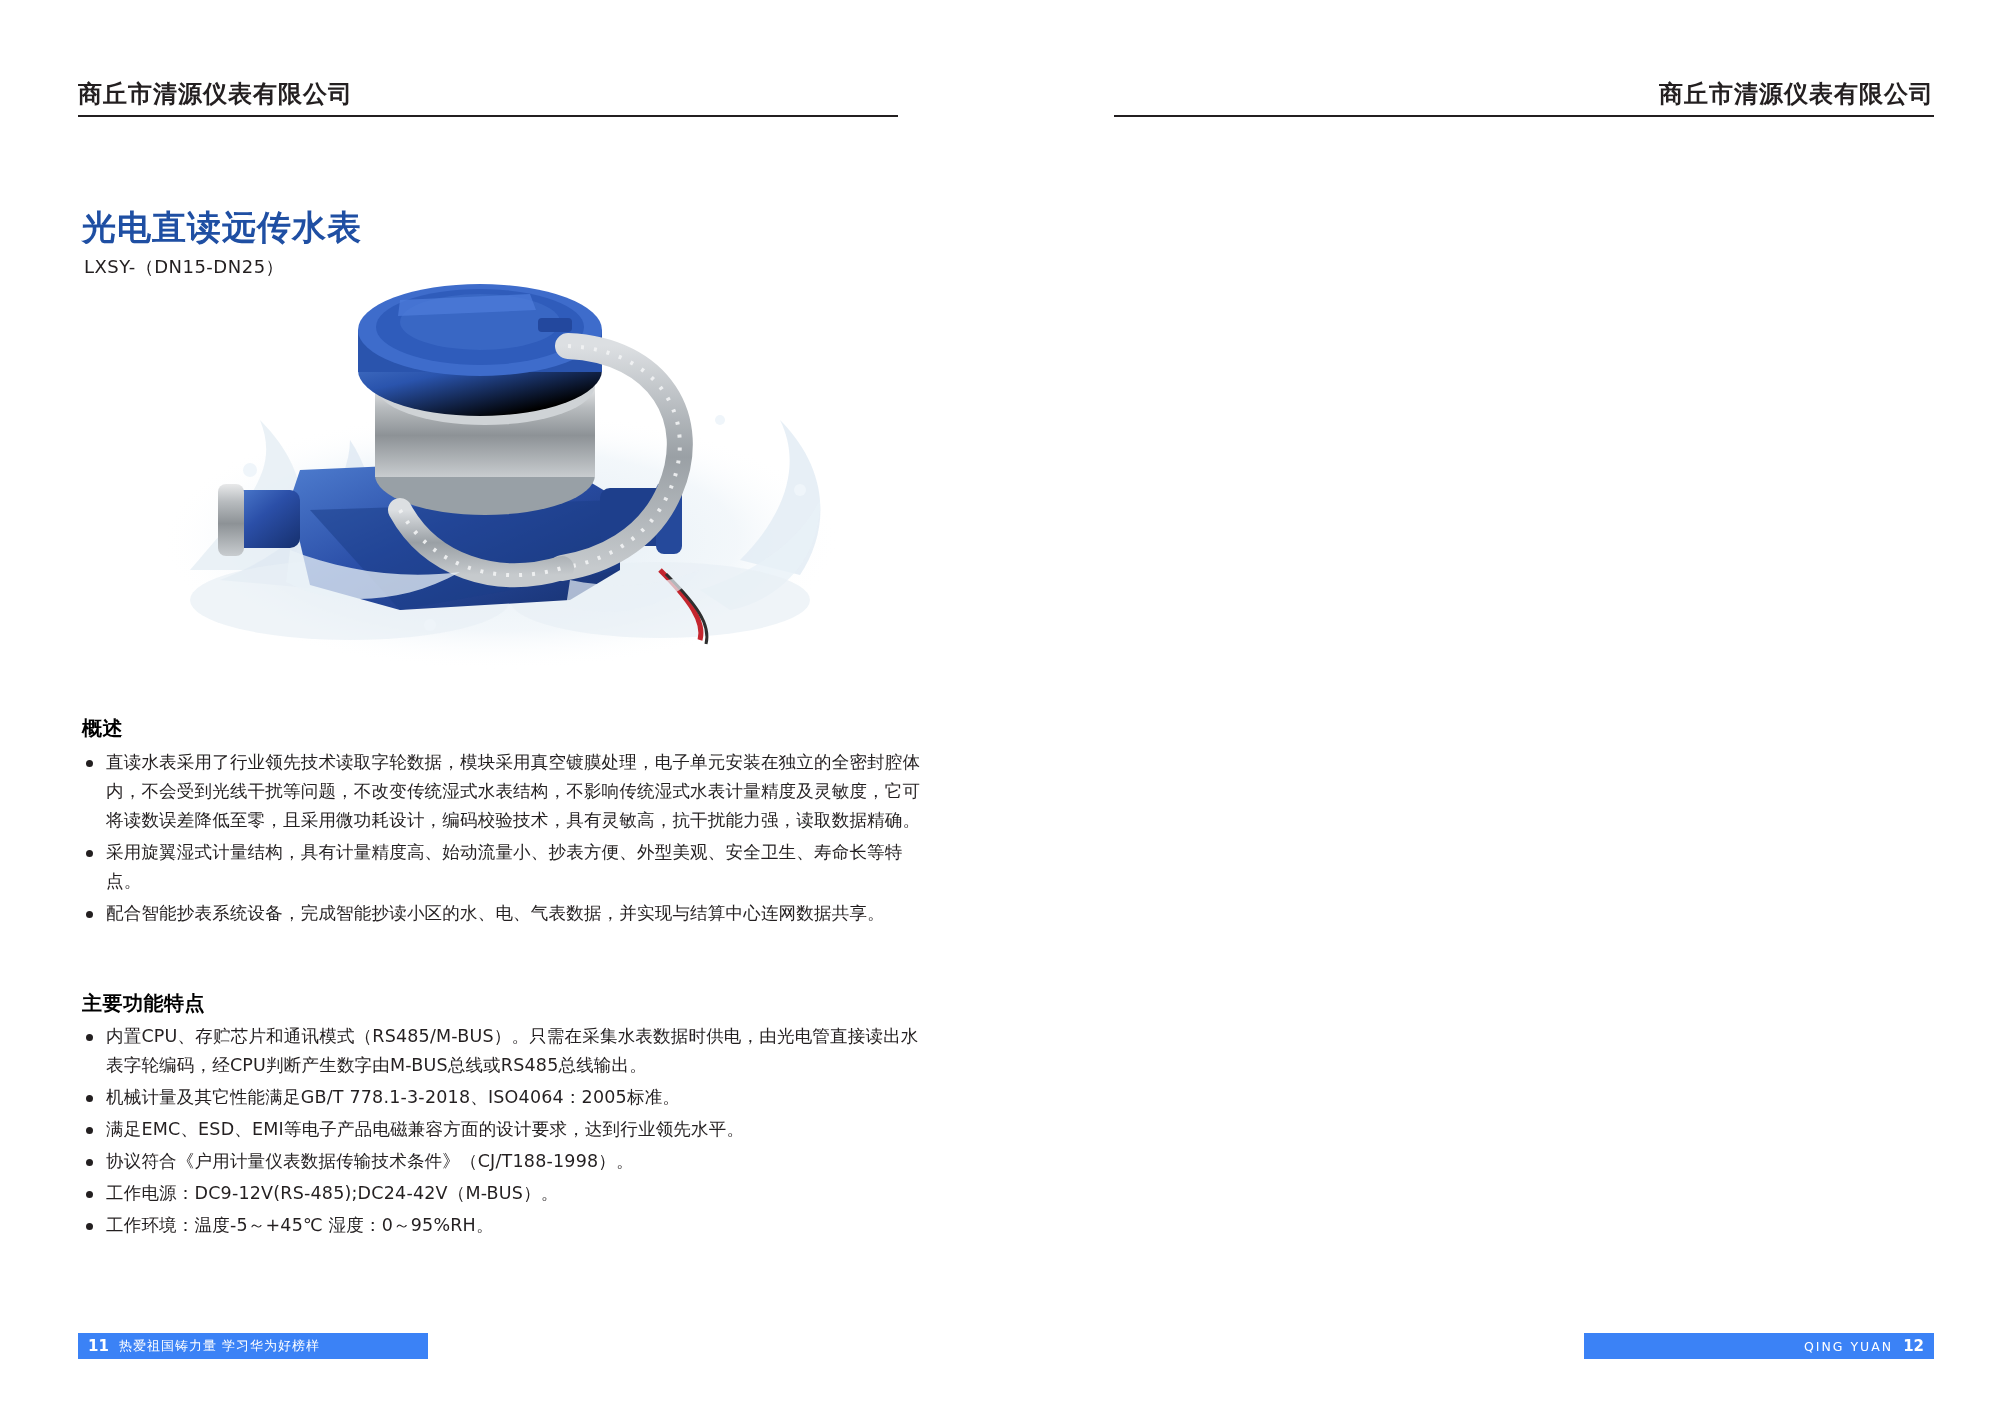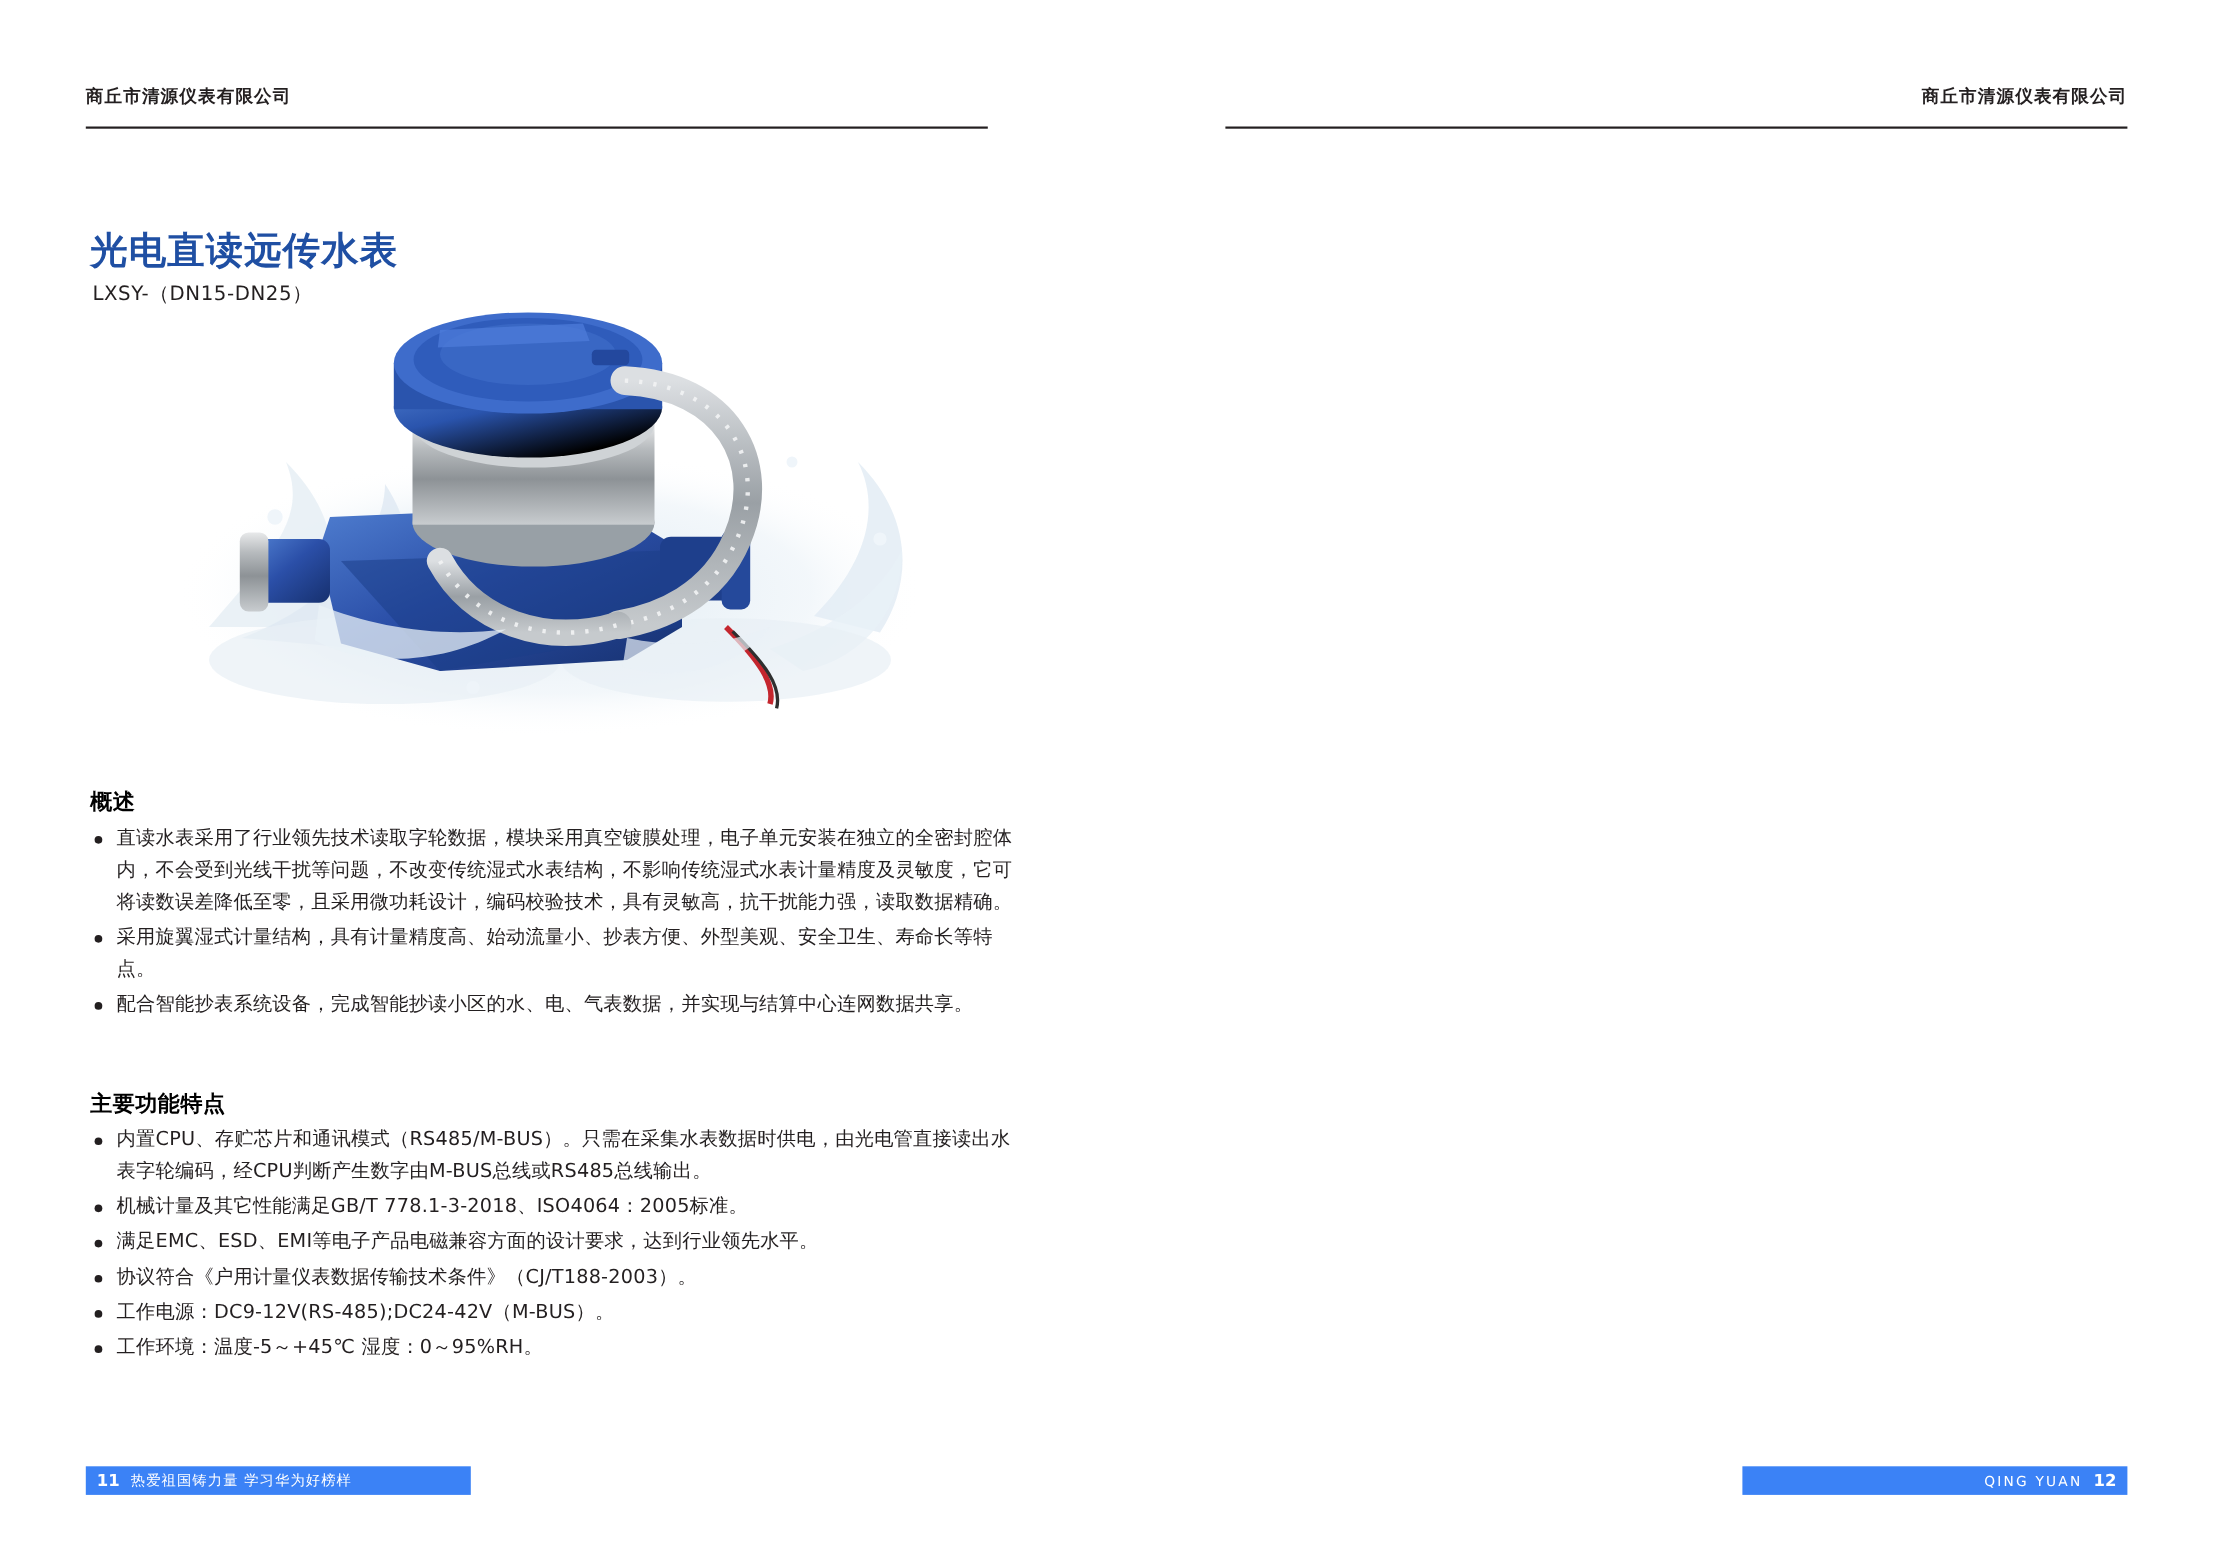--- a/index.html
+++ b/index.html
@@ -14,21 +14,21 @@
   }
   .spread { position: relative; width: 2012px; height: 1403px; display: flex; }
   .page { position: relative; height: 1403px; background: #fff; }
   .page-left { width: 1006px; }
   .page-right { width: 1006px; }
 
   
   .pg-header {
     position: absolute;
     top: 78px;
-    font-size: 16px;
+    font-size: 24px;
     font-weight: bold;
     letter-spacing: 1px;
     color: #231f20;
   }
   .pg-header.left { left: 78px; }
   .pg-header.right { right: 78px; }
   .hrule {
     position: absolute;
     height: 2px;
     background: #231f20;
@@ -227,21 +227,21 @@
       <li>直读水表采用了行业领先技术读取字轮数据，模块采用真空镀膜处理，电子单元安装在独立的全密封腔体内，不会受到光线干扰等问题，不改变传统湿式水表结构，不影响传统湿式水表计量精度及灵敏度，它可将读数误差降低至零，且采用微功耗设计，编码校验技术，具有灵敏高，抗干扰能力强，读取数据精确。</li>
       <li>采用旋翼湿式计量结构，具有计量精度高、始动流量小、抄表方便、外型美观、安全卫生、寿命长等特点。</li>
       <li>配合智能抄表系统设备，完成智能抄读小区的水、电、气表数据，并实现与结算中心连网数据共享。</li>
     </ul>
 
     <div class="sec-head sec-feat-left">主要功能特点</div>
     <ul class="bullets" id="features-left-list">
       <li>内置CPU、存贮芯片和通讯模式（RS485/M-BUS）。只需在采集水表数据时供电，由光电管直接读出水表字轮编码，经CPU判断产生数字由M-BUS总线或RS485总线输出。</li>
       <li>机械计量及其它性能满足GB/T 778.1-3-2018、ISO4064：2005标准。</li>
       <li>满足EMC、ESD、EMI等电子产品电磁兼容方面的设计要求，达到行业领先水平。</li>
-      <li>协议符合《户用计量仪表数据传输技术条件》（CJ/T188-2003）。</li>
+      <li>协议符合《户用计量仪表数据传输技术条件》（CJ/T188-1998）。</li>
       <li>工作电源：DC9-12V(RS-485);DC24-42V（M-BUS）。</li>
       <li>工作环境：温度-5～+45℃  湿度：0～95%RH。</li>
     </ul>
 
     <div class="footer-bar left">
       <span class="footer-num">11</span>
       <span class="footer-text">热爱祖国铸力量  学习华为好榜样</span>
     </div>
   </div>
 

